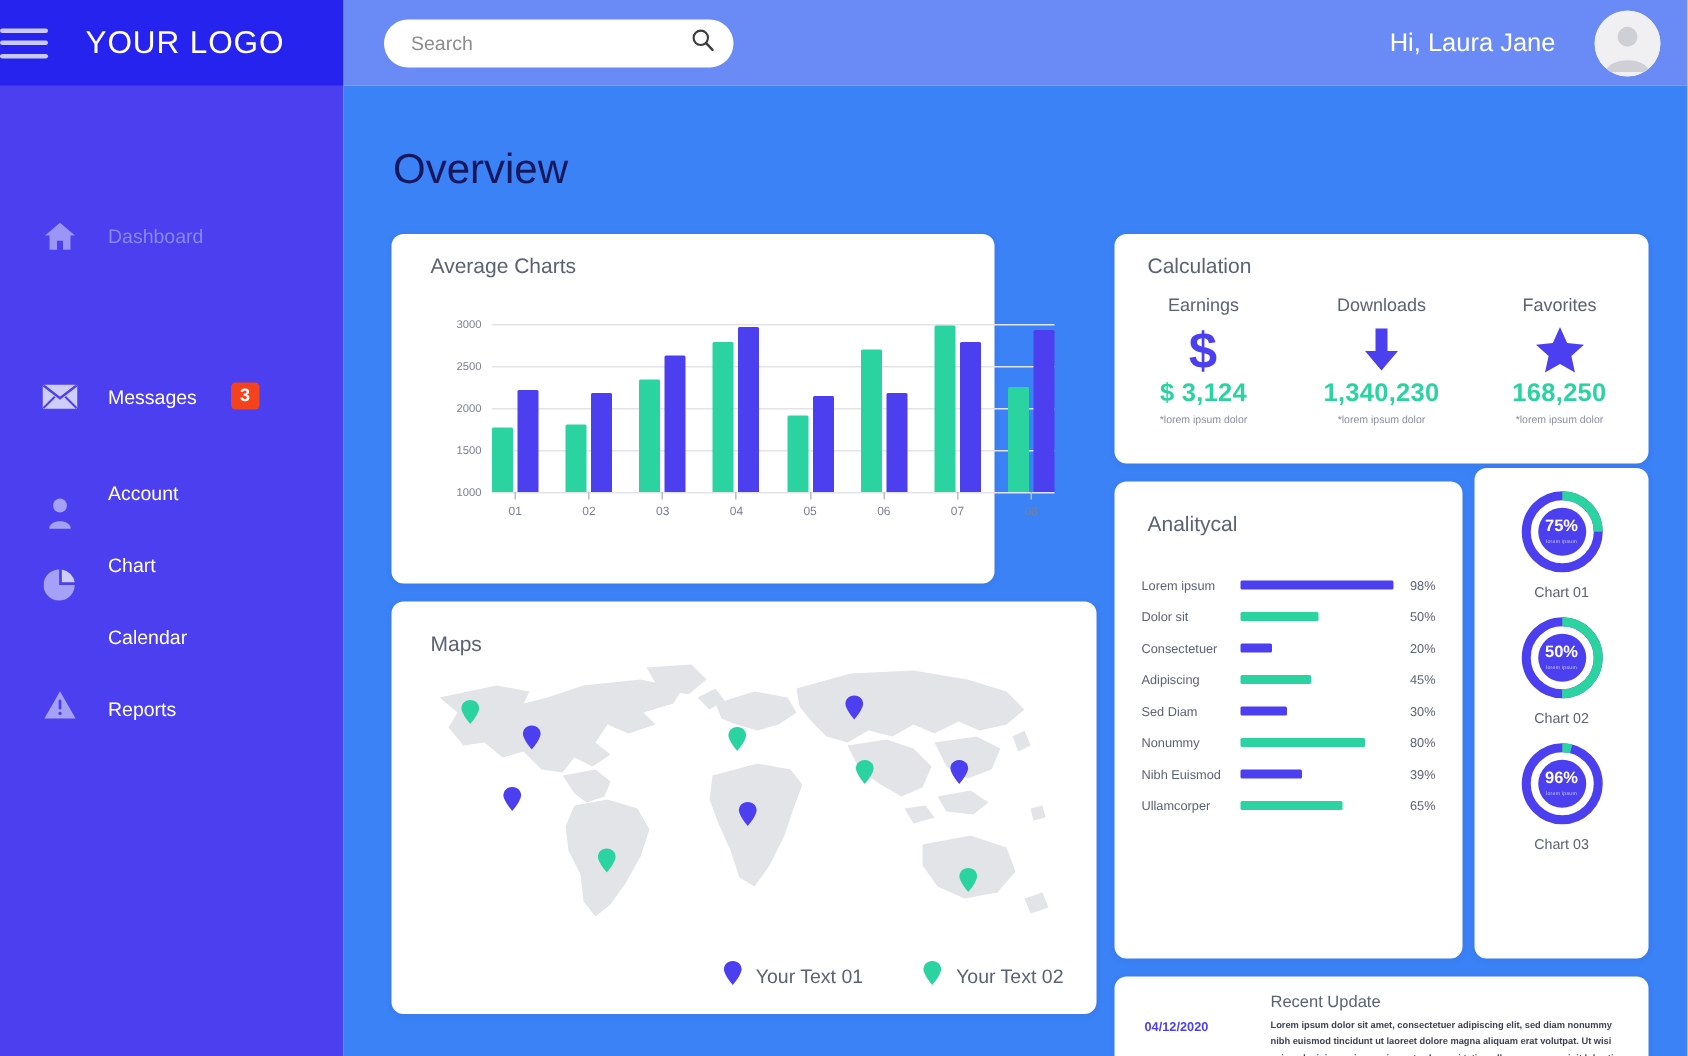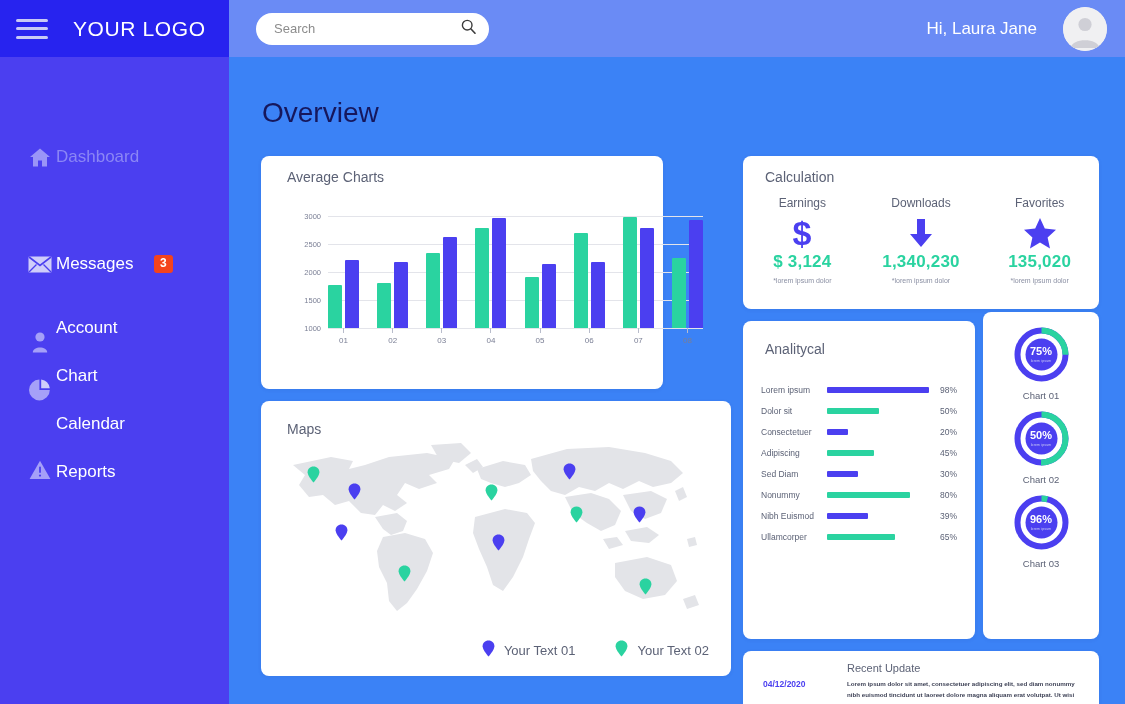--- a/index.html
+++ b/index.html
@@ -14,43 +14,42 @@
   
   .sidebar {
     position: absolute; left: 0; top: 0;
     width: 229px; height: 704px;
     background: #4b3ff0;
   }
   .sidebar-head {
     height: 57px; width: 229px;
     background: #2723ef;
     display: flex; align-items: center;
-    padding-left: 16px;
   }
   .hamburger { width: 32px; height: 20px; display: flex; flex-direction: column;
     justify-content: space-between; cursor: pointer; flex: none; }
   .hamburger span { display: block; height: 3px; width: 100%; background: #c8caf5; border-radius: 2px; }
   .logo {
     color: #ffffff; font-size: 21px; letter-spacing: .6px;
     margin-left: 25px; white-space: nowrap; font-weight: 400;
   }
 
   .nav { padding-top: 76px; position: relative; }
   .nav-item {
     position: relative; height: 48px; display: flex; align-items: center;
     cursor: pointer;
   }
   .nav-icon {
     position: absolute; left: 28px; width: 24px; height: 24px;
     display: flex; align-items: center; justify-content: center;
   }
   .nav-icon svg { display: block; }
   .nav-label {
-    position: absolute; left: 56px;
-    font-size: 17px; color: #ffffff; white-space: nowrap;
+    position: absolute; left: 72px;
+    font-size: 13px; color: #ffffff; white-space: nowrap;
   }
   .nav-item.active .nav-label { color: #8b86f5; }
   .badge {
     position: absolute; left: 154px;
     background: #f4431c; color: #fff;
     font-size: 12px; font-weight: 700;
     padding: 2px 6px; border-radius: 3px;
     line-height: 1.15;
   }
   
@@ -511,21 +510,21 @@
           <div class="calc-note">*lorem ipsum dolor</div>
         </div>
 
         <div class="calc-col">
           <div class="calc-label">Favorites</div>
           <div class="calc-icon">
             <svg width="34" height="32" viewBox="0 0 34 32">
               <path d="M17 1 L21.8 11.6 L33 12.8 L24.6 20.4 L27 31.4 L17 25.6 L7 31.4 L9.4 20.4 L1 12.8 L12.2 11.6 Z" fill="#4b3ff0"></path>
             </svg>
           </div>
-          <div class="calc-value">135,020</div>
+          <div class="calc-value">168,250</div>
           <div class="calc-note">*lorem ipsum dolor</div>
         </div>
 
       </div>
     </section>
 
     <section class="card" id="card-analytics">
       <div class="card-title">Analitycal</div>
       <div class="an-list" id="an-list">
           <div class="an-row">

